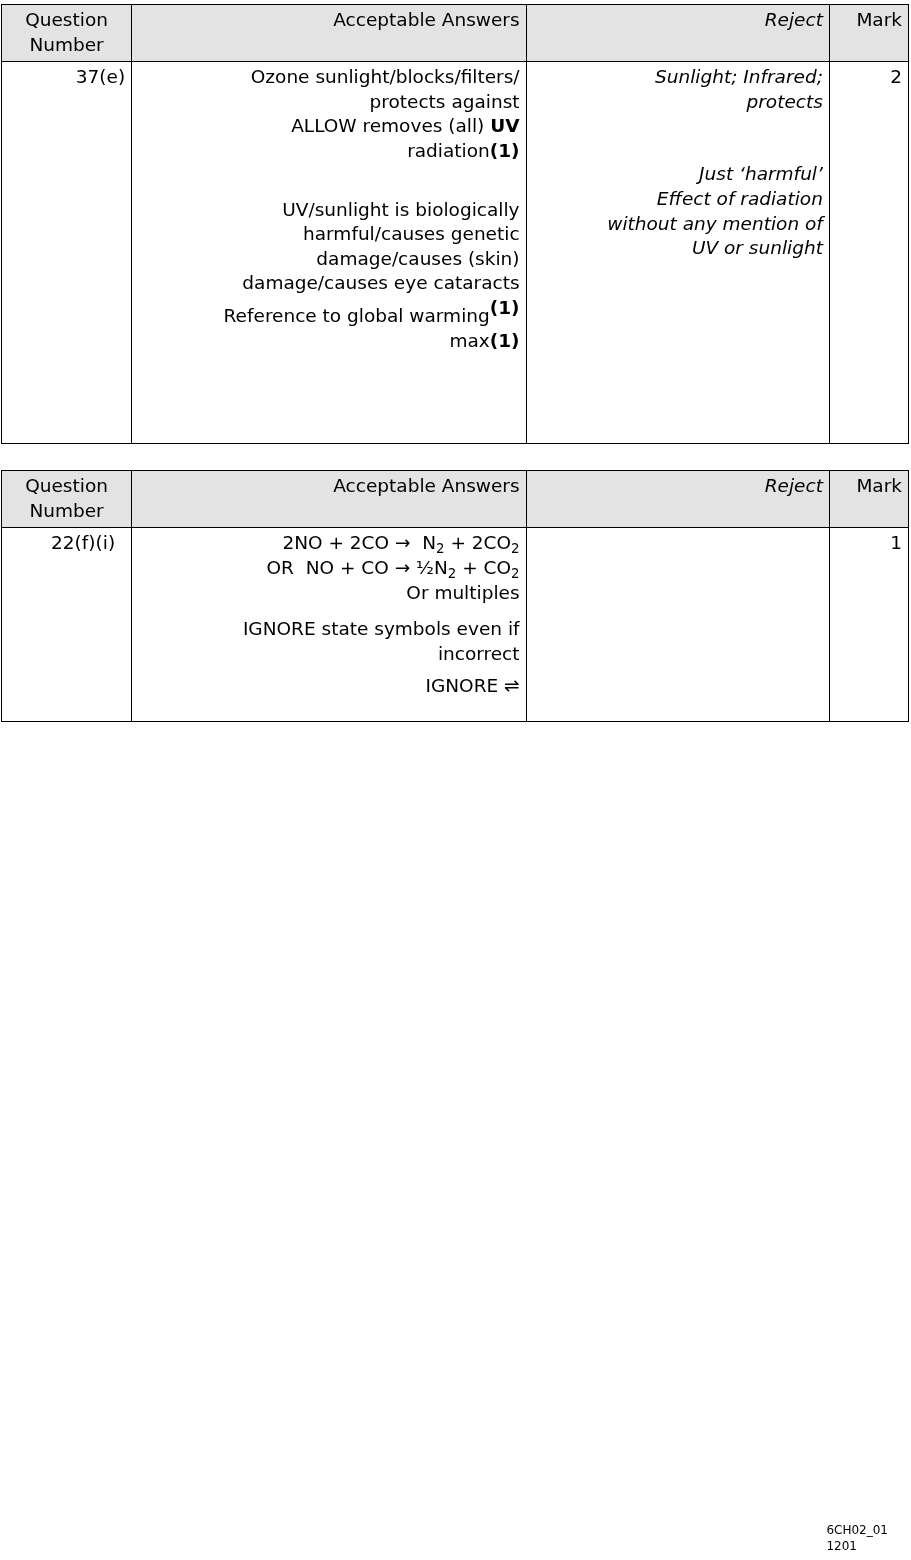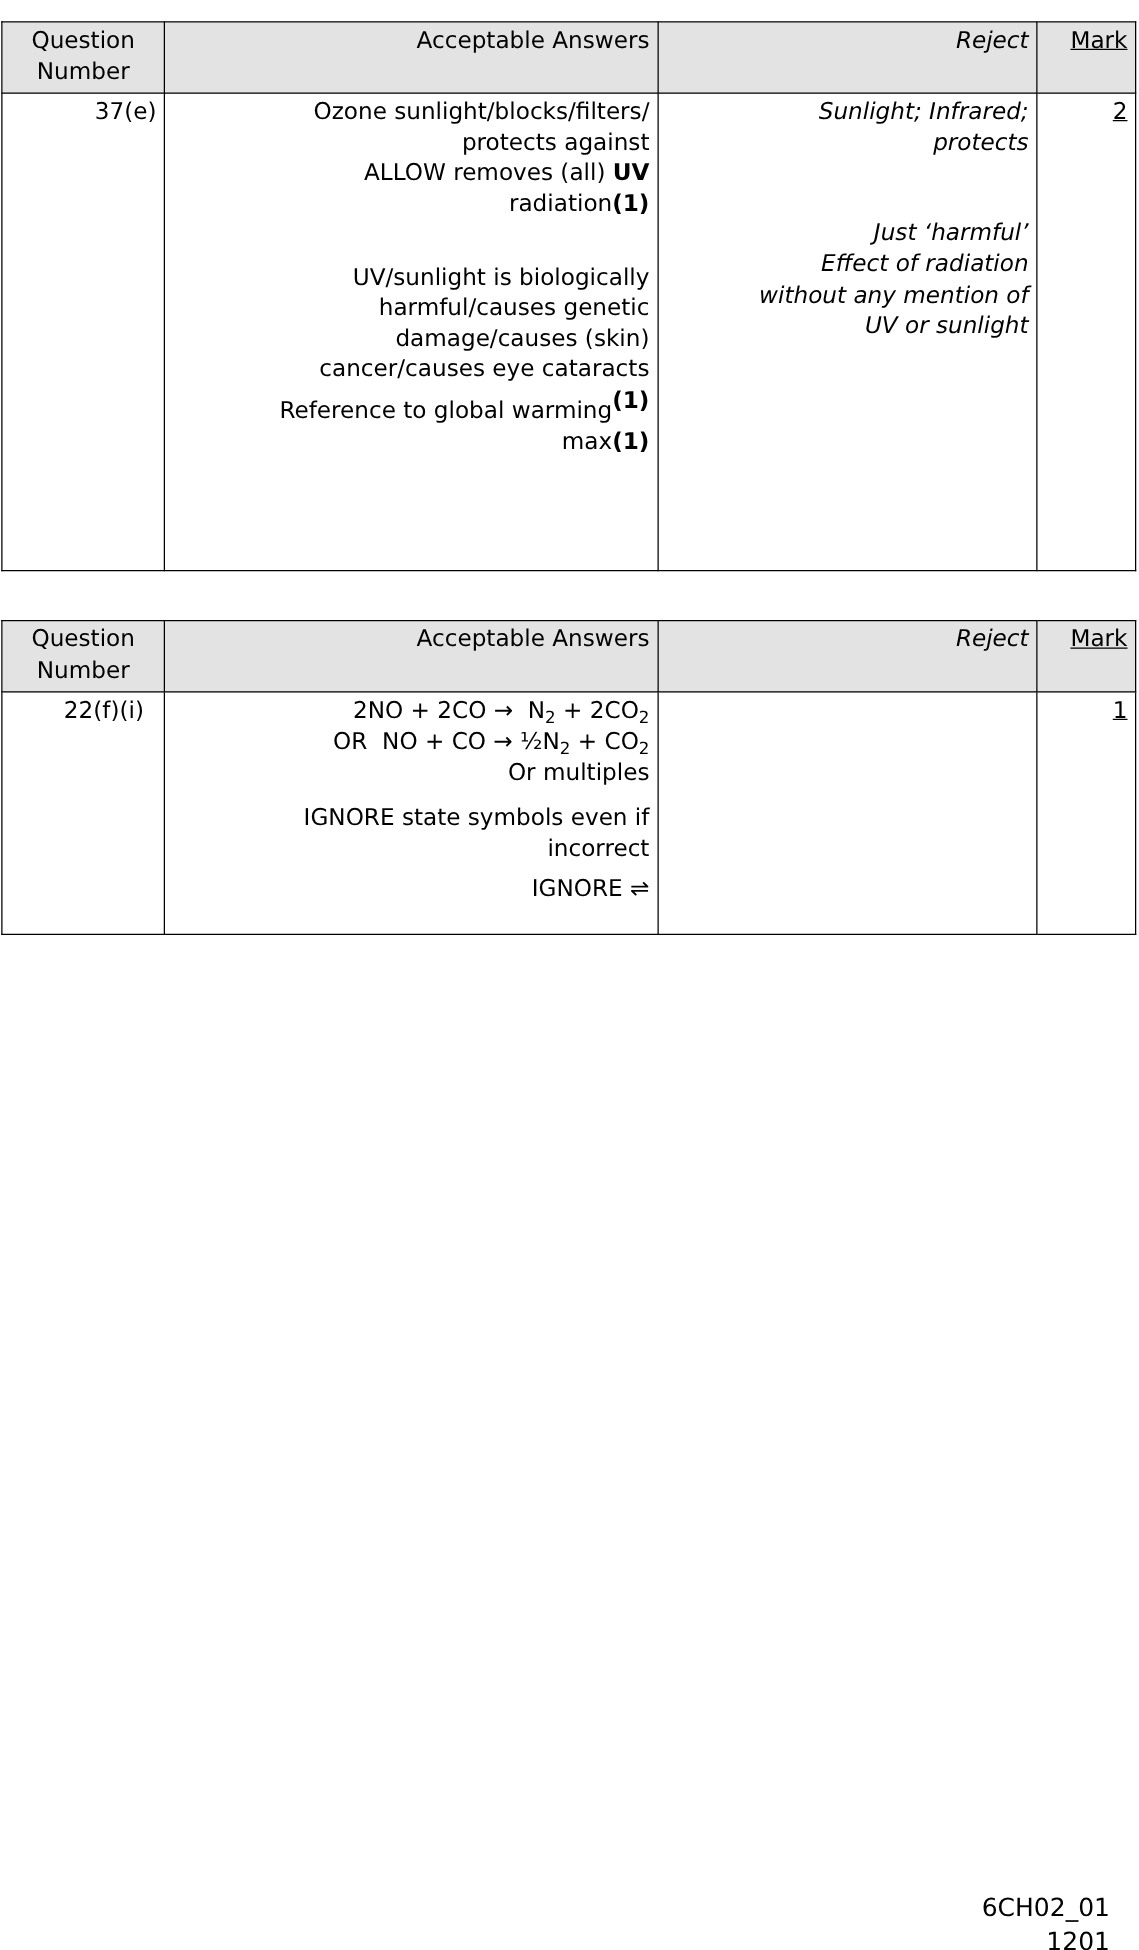--- a/index.html
+++ b/index.html
@@ -17,21 +17,21 @@
   .page {
     position: relative;
     width: 911px;
     height: 1560px;
     box-sizing: border-box;
     padding: 0;
   }
   table.marks {
     border-collapse: collapse;
     width: 908px;
-    margin: 17px 0 0 1px;
+    margin: 4px 0 0 1px;
     table-layout: fixed;
   }
   table.marks td, table.marks th {
     border: 1px solid #000000;
     vertical-align: top;
     padding: 3px 6px 4px 6px;
     font-size: 18.5px;
     line-height: 1.33;
     font-weight: normal;
     text-align: right;
@@ -50,21 +50,20 @@
     padding-right: 2px;
   }
   .qnum {
     text-align: right;
     font-weight: bold;
     padding-right: 8px;
   }
   .mark {
     font-weight: bold;
     padding-left: 9px;
-    text-decoration: underline;
   }
   .bodycell {
     padding-left: 9px;
   }
   .rejectcell {
     padding-left: 9px;
     font-style: italic;
   }
   .gap-sm { height: 12px; }
   .gap-md { height: 34px; }
@@ -75,22 +74,22 @@
     font-weight: bold;
   }
   .line { display: block; }
   .clearline { clear: both; }
   .spacer-tables { height: 22px; }
   sub { font-size: 0.72em; vertical-align: baseline; position: relative; top: 0.28em; }
   .footer {
     position: absolute;
     right: 23px;
     bottom: 10px;
-    text-align: right;
-    font-size: 20px;
+    text-align: left;
+    font-size: 12px;
     line-height: 1.35;
     font-family: "DejaVu Sans", sans-serif;
   }
   .row1 td { height: 374px; }
   .row2 td { height: 186px; }
 </style>
 </head>
 <body>
 
 <div class="page">
@@ -123,21 +122,21 @@
               <span>radiation</span>
               <span class="right-mark">(1)</span>
             </span>
             <span class="clearline"></span>
           </div>
           <div class="gap-md"></div>
           <div>
             <span class="line">UV/sunlight is biologically</span>
             <span class="line">harmful/causes genetic</span>
             <span class="line">damage/causes (skin)</span>
-            <span class="line">cancer/causes eye cataracts</span>
+            <span class="line">damage/causes eye cataracts</span>
             <span class="line">
               <span class="right-mark">(1)</span>
             </span>
             <span class="clearline"></span>
           </div>
           <div class="gap-xs"></div>
           <div>
             <span class="line">Reference to global warming</span>
             <span class="line">
               <span>max</span>

